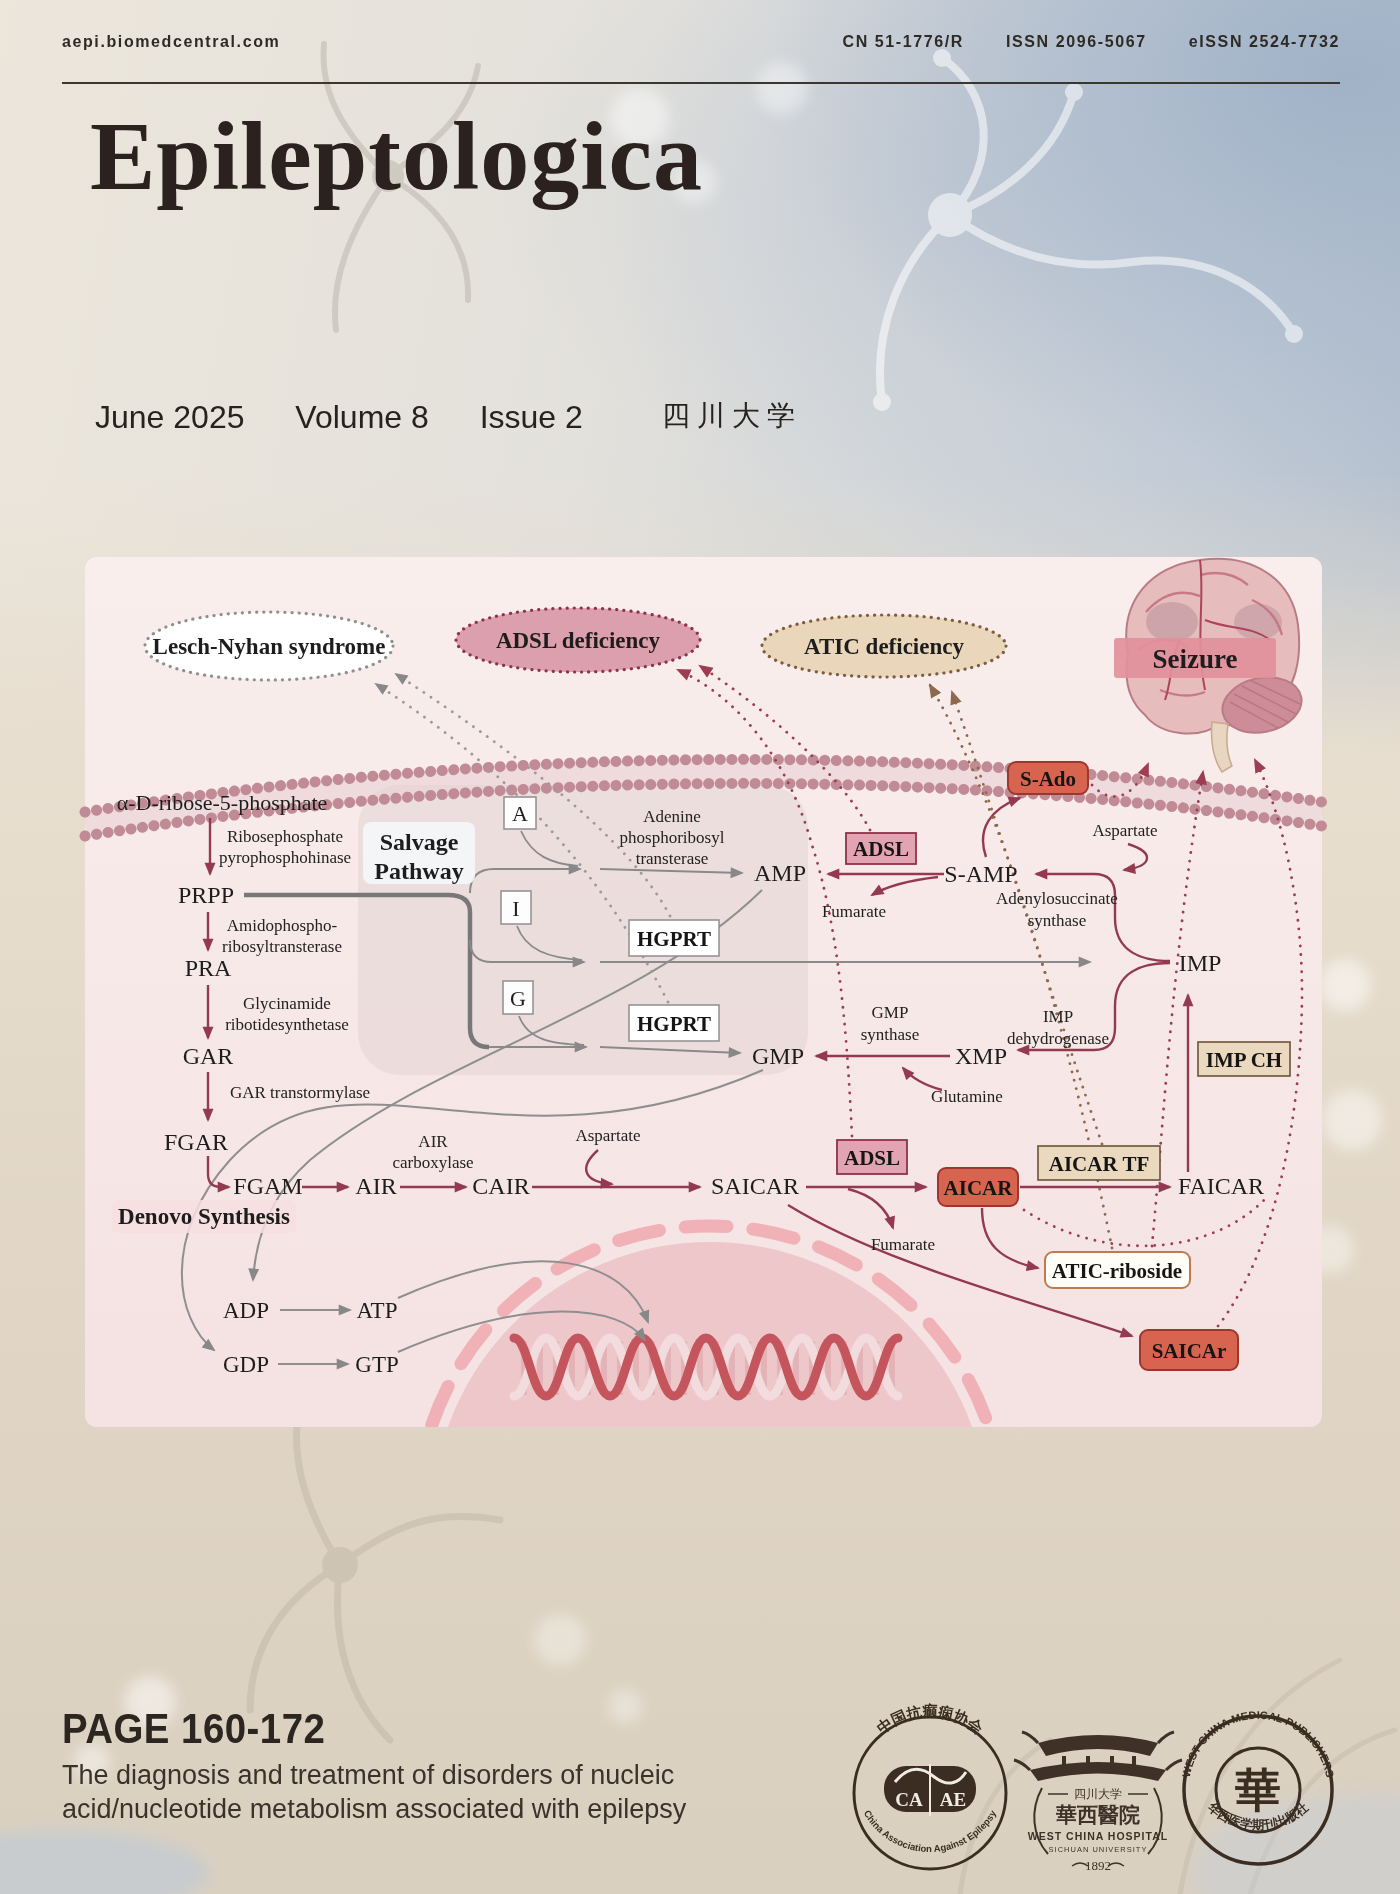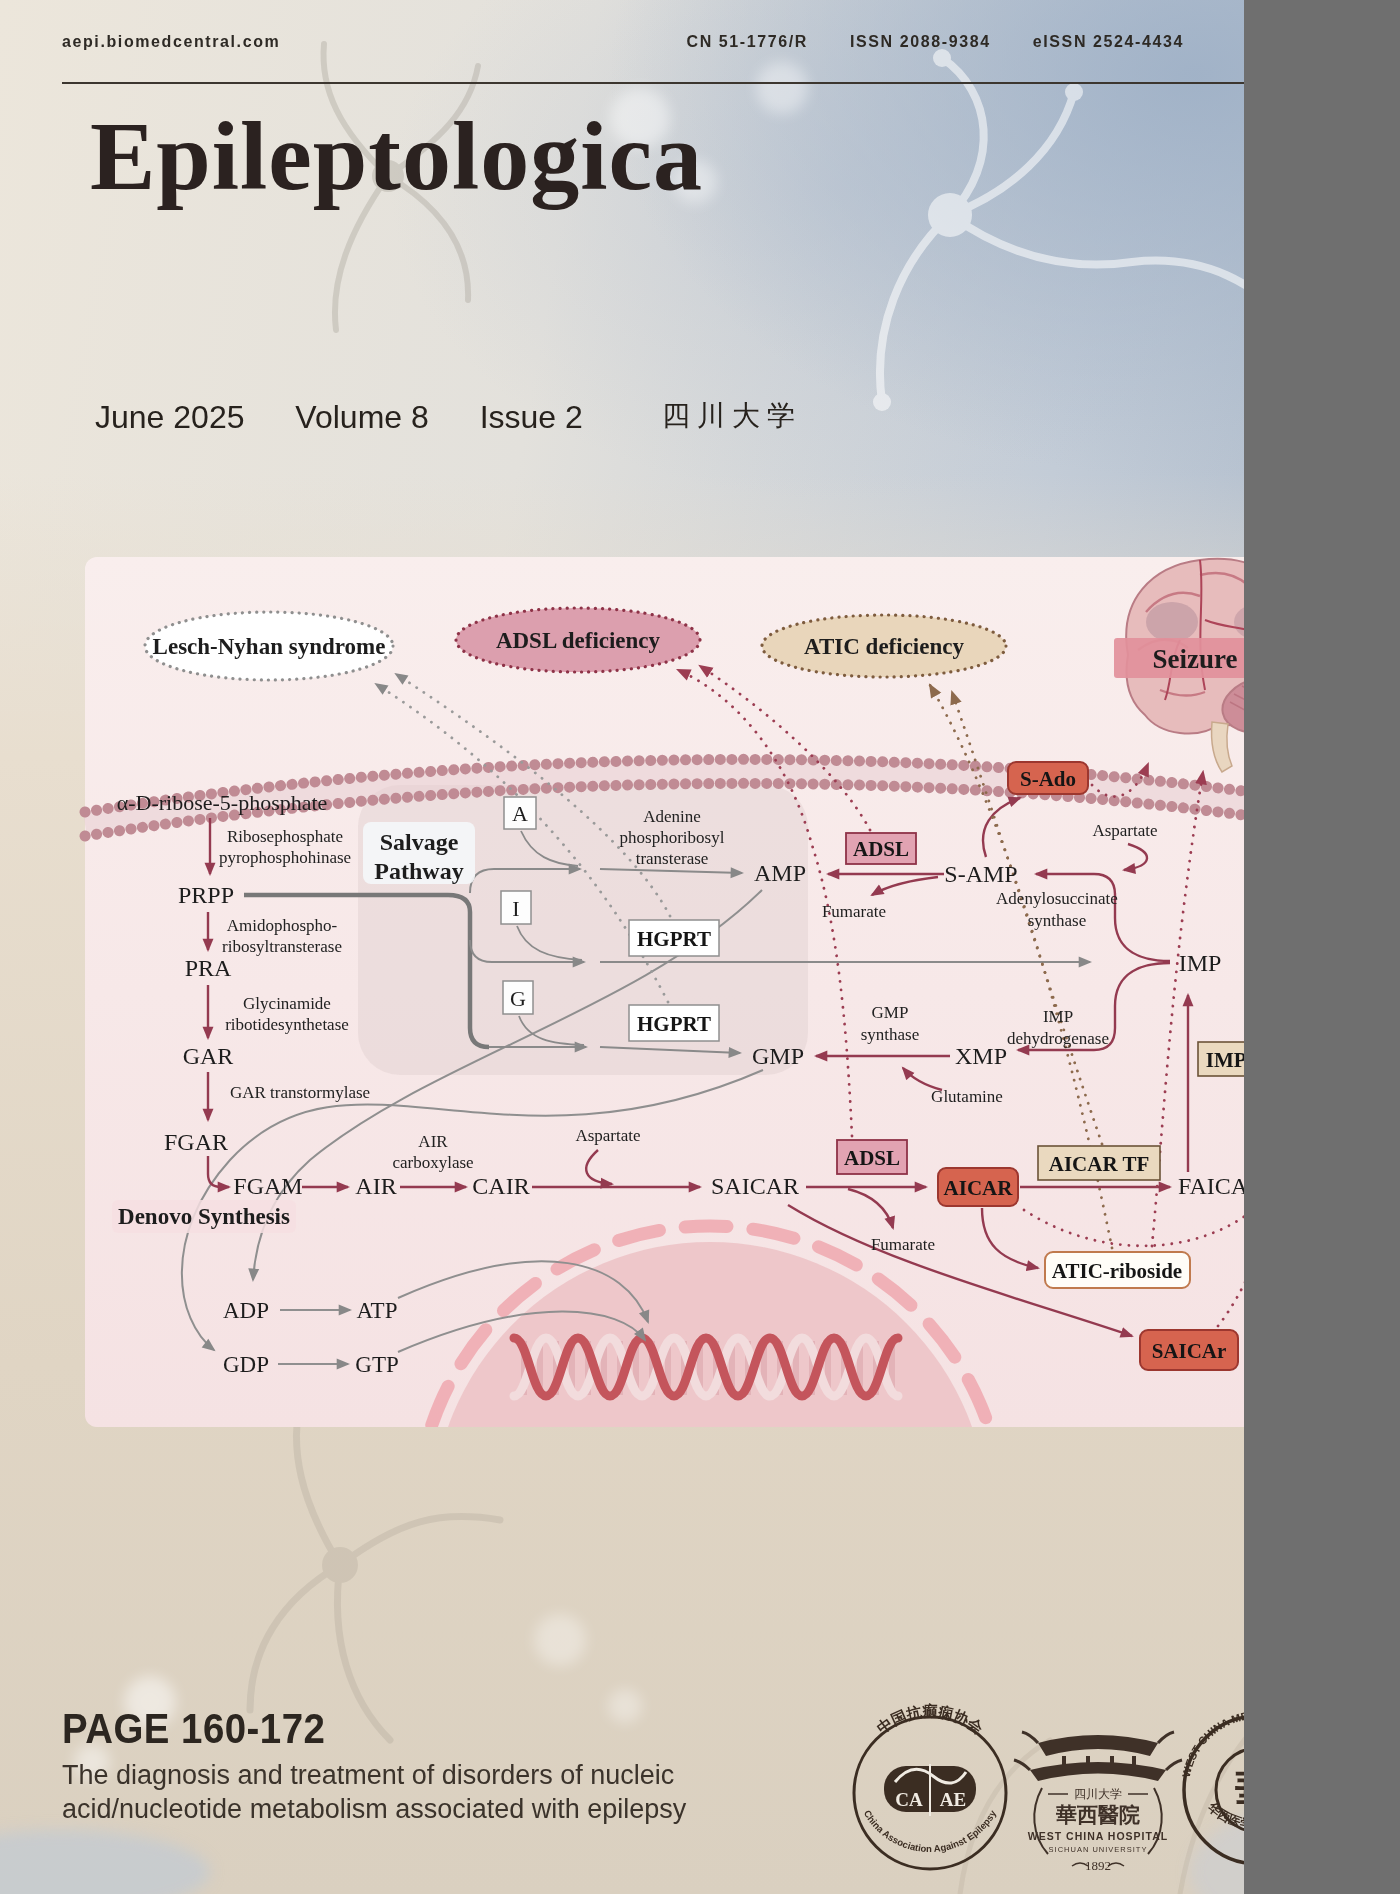--- a/index.html
+++ b/index.html
@@ -1,16 +1,16 @@
 <!DOCTYPE html>
 <html><head>
 <meta charset="utf-8">
 <style>
   html,body{margin:0;padding:0;background:#6f6f6f;}
-  .page{position:relative;width:1244px;height:1894px;overflow:hidden;
+  .page{position:relative;width:1400px;height:1894px;overflow:hidden;
     font-family:"Liberation Sans",sans-serif;
     background:
       radial-gradient(900px 620px at 96% 4%, rgba(158,176,198,.9), rgba(158,176,198,0) 65%),
       radial-gradient(760px 520px at 68% 10%, rgba(188,198,212,.55), rgba(188,198,212,0) 60%),
       linear-gradient(180deg, rgba(232,222,207,0) 0%, rgba(232,222,207,0) 25%, #e8decf 40%, #e0d5c4 72%, #dad0c0 100%),
       linear-gradient(100deg, #ece6db 0%, #e3e1dc 38%, #c3ccd7 72%, #a9b7c8 100%);
   }
   .abs{position:absolute;}
   .hdr{top:33px;font-size:16px;font-weight:700;letter-spacing:1.6px;color:#2e2a25;}
   .hdr-site{left:62px;}
@@ -81,22 +81,22 @@
       <circle cx="560" cy="1640" r="26" fill="#ffffff" opacity="0.35"></circle>
       <circle cx="625" cy="1706" r="17" fill="#ffffff" opacity="0.35"></circle>
       <ellipse cx="60" cy="1872" rx="150" ry="42" fill="#b9c9d8" opacity="0.55"></ellipse>
       <ellipse cx="1380" cy="1872" rx="190" ry="80" fill="#c2cedb" opacity="0.4"></ellipse>
     </g>
   </svg>
 
   <div class="abs hdr hdr-site">aepi.biomedcentral.com</div>
   <div class="abs hdr hdr-issn">
     <span>CN 51-1776/R</span>
-    <span>ISSN 2088-9384</span>
-    <span>eISSN 2524-4434</span>
+    <span>ISSN 2096-5067</span>
+    <span>eISSN 2524-7732</span>
   </div>
   <div class="abs rule"></div>
 
   <div class="abs masthead">
     <div>Epileptologica</div>
   </div>
   <div class="abs meta">
     <span>June 2025</span>
     <span>Volume 8</span>
     <span>Issue 2</span>

